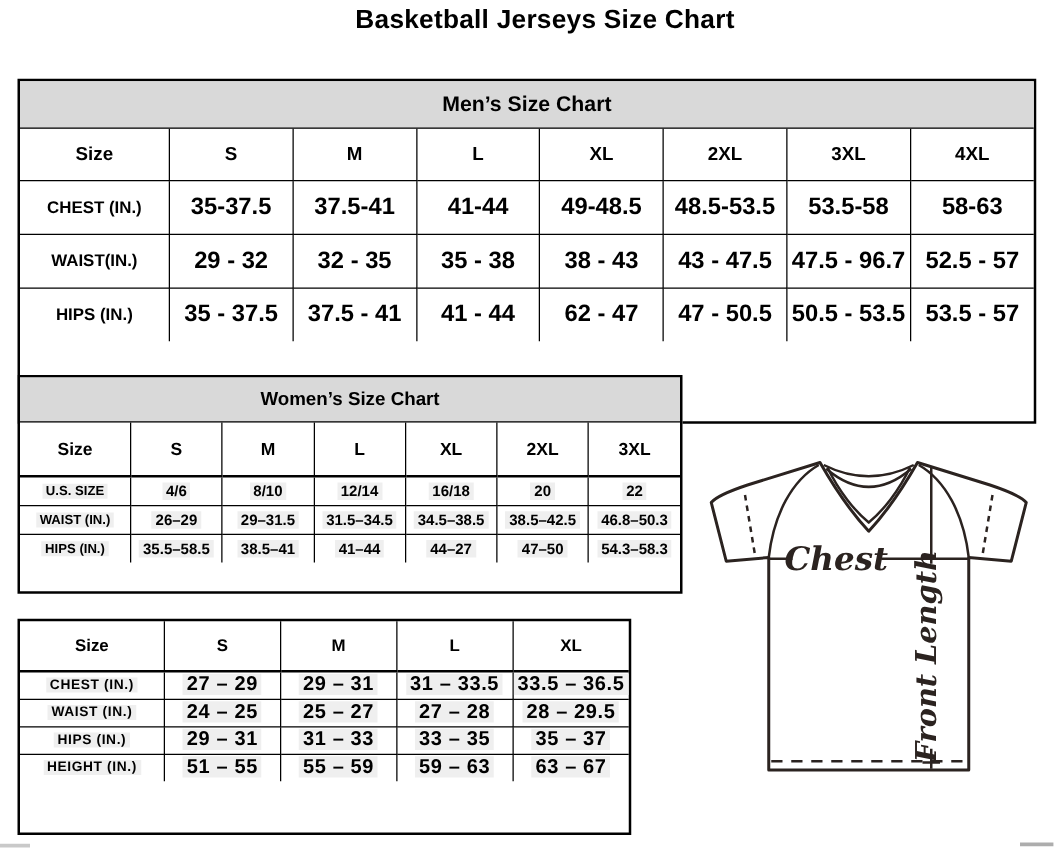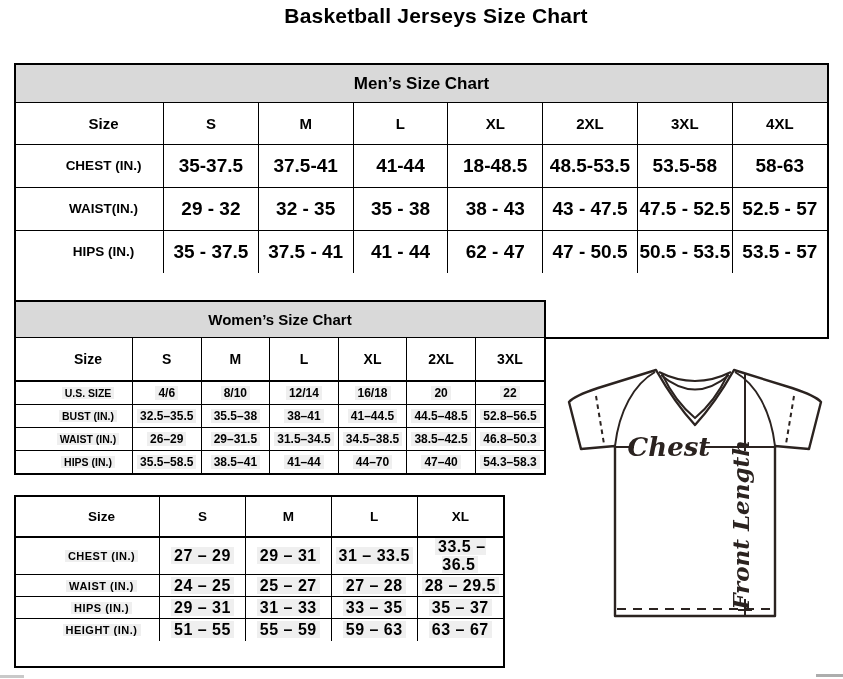--- a/index.html
+++ b/index.html
@@ -6,21 +6,21 @@
   .page{position:relative;width:843px;height:679px;background:#fff;overflow:hidden;
         font-family:"Liberation Sans",sans-serif;color:#000;}
   h1.title{position:absolute;top:4px;left:0;width:826px;margin:0;text-align:center;
         font-size:21px;font-weight:bold;letter-spacing:.2px;padding-left:23px;}
   .tablebox{position:absolute;border:2px solid #000;background:#fff;box-sizing:border-box;}
   .band{background:#d9d9d9;border-bottom:1px solid #000;display:flex;align-items:center;
         justify-content:center;font-weight:bold;}
   .tablebox table{border-collapse:collapse;width:100%;table-layout:fixed;}
   .tablebox th,.tablebox td{border:1px solid #000;text-align:center;font-weight:bold;
         padding:0;vertical-align:middle;overflow:hidden;}
-  .tablebox th:first-child,.tablebox td:first-child{border-left:none;padding-left:28px;}
+  .tablebox th:first-child,.tablebox td:first-child{border-left:none;}
   .tablebox th:last-child,.tablebox td:last-child{border-right:none;}
   .tablebox tr:last-child td{border-bottom:none;}
   .tablebox tr.hdr th{border-top:none;}
   
   .mens{left:14px;top:63px;width:815px;height:276px;}
   .mens .band{height:37px;font-size:17px;}
   .mens tr.hdr{height:41px;}  .mens tr.hdr th{font-size:15px;}
   .mens tr.data{height:43px;}
   .mens td:first-child{font-size:13.5px;}
   .mens td{font-size:19px;}
@@ -71,33 +71,33 @@
             <th><span>XL</span></th>
             <th><span>2XL</span></th>
             <th><span>3XL</span></th>
             <th><span>4XL</span></th>
           </tr>
           <tr class="data">
             <td><span>CHEST (IN.)</span></td>
             <td><span>35-37.5</span></td>
             <td><span>37.5-41</span></td>
             <td><span>41-44</span></td>
-            <td><span>18-48.5</span></td>
+            <td><span>49-48.5</span></td>
             <td><span>48.5-53.5</span></td>
             <td><span>53.5-58</span></td>
             <td><span>58-63</span></td>
           </tr>
           <tr class="data">
             <td><span>WAIST(IN.)</span></td>
             <td><span>29 - 32</span></td>
             <td><span>32 - 35</span></td>
             <td><span>35 - 38</span></td>
             <td><span>38 - 43</span></td>
             <td><span>43 - 47.5</span></td>
-            <td><span>47.5 - 52.5</span></td>
+            <td><span>47.5 - 96.7</span></td>
             <td><span>52.5 - 57</span></td>
           </tr>
           <tr class="data">
             <td><span>HIPS (IN.)</span></td>
             <td><span>35 - 37.5</span></td>
             <td><span>37.5 - 41</span></td>
             <td><span>41 - 44</span></td>
             <td><span>62 - 47</span></td>
             <td><span>47 - 50.5</span></td>
             <td><span>50.5 - 53.5</span></td>
@@ -123,44 +123,35 @@
           <tr class="data">
             <td><span>U.S. SIZE</span></td>
             <td><span>4/6</span></td>
             <td><span>8/10</span></td>
             <td><span>12/14</span></td>
             <td><span>16/18</span></td>
             <td><span>20</span></td>
             <td><span>22</span></td>
           </tr>
           <tr class="data">
-            <td><span>BUST (IN.)</span></td>
-            <td><span>32.5–35.5</span></td>
-            <td><span>35.5–38</span></td>
-            <td><span>38–41</span></td>
-            <td><span>41–44.5</span></td>
-            <td><span>44.5–48.5</span></td>
-            <td><span>52.8–56.5</span></td>
-          </tr>
-          <tr class="data">
             <td><span>WAIST (IN.)</span></td>
             <td><span>26–29</span></td>
             <td><span>29–31.5</span></td>
             <td><span>31.5–34.5</span></td>
             <td><span>34.5–38.5</span></td>
             <td><span>38.5–42.5</span></td>
             <td><span>46.8–50.3</span></td>
           </tr>
           <tr class="data">
             <td><span>HIPS (IN.)</span></td>
             <td><span>35.5–58.5</span></td>
             <td><span>38.5–41</span></td>
             <td><span>41–44</span></td>
-            <td><span>44–70</span></td>
-            <td><span>47–40</span></td>
+            <td><span>44–27</span></td>
+            <td><span>47–50</span></td>
             <td><span>54.3–58.3</span></td>
           </tr>
         </tbody>
       </table>
   </section>
 
   <section class="tablebox youth hl">
     <table>
         <tbody>
           <tr class="hdr">

